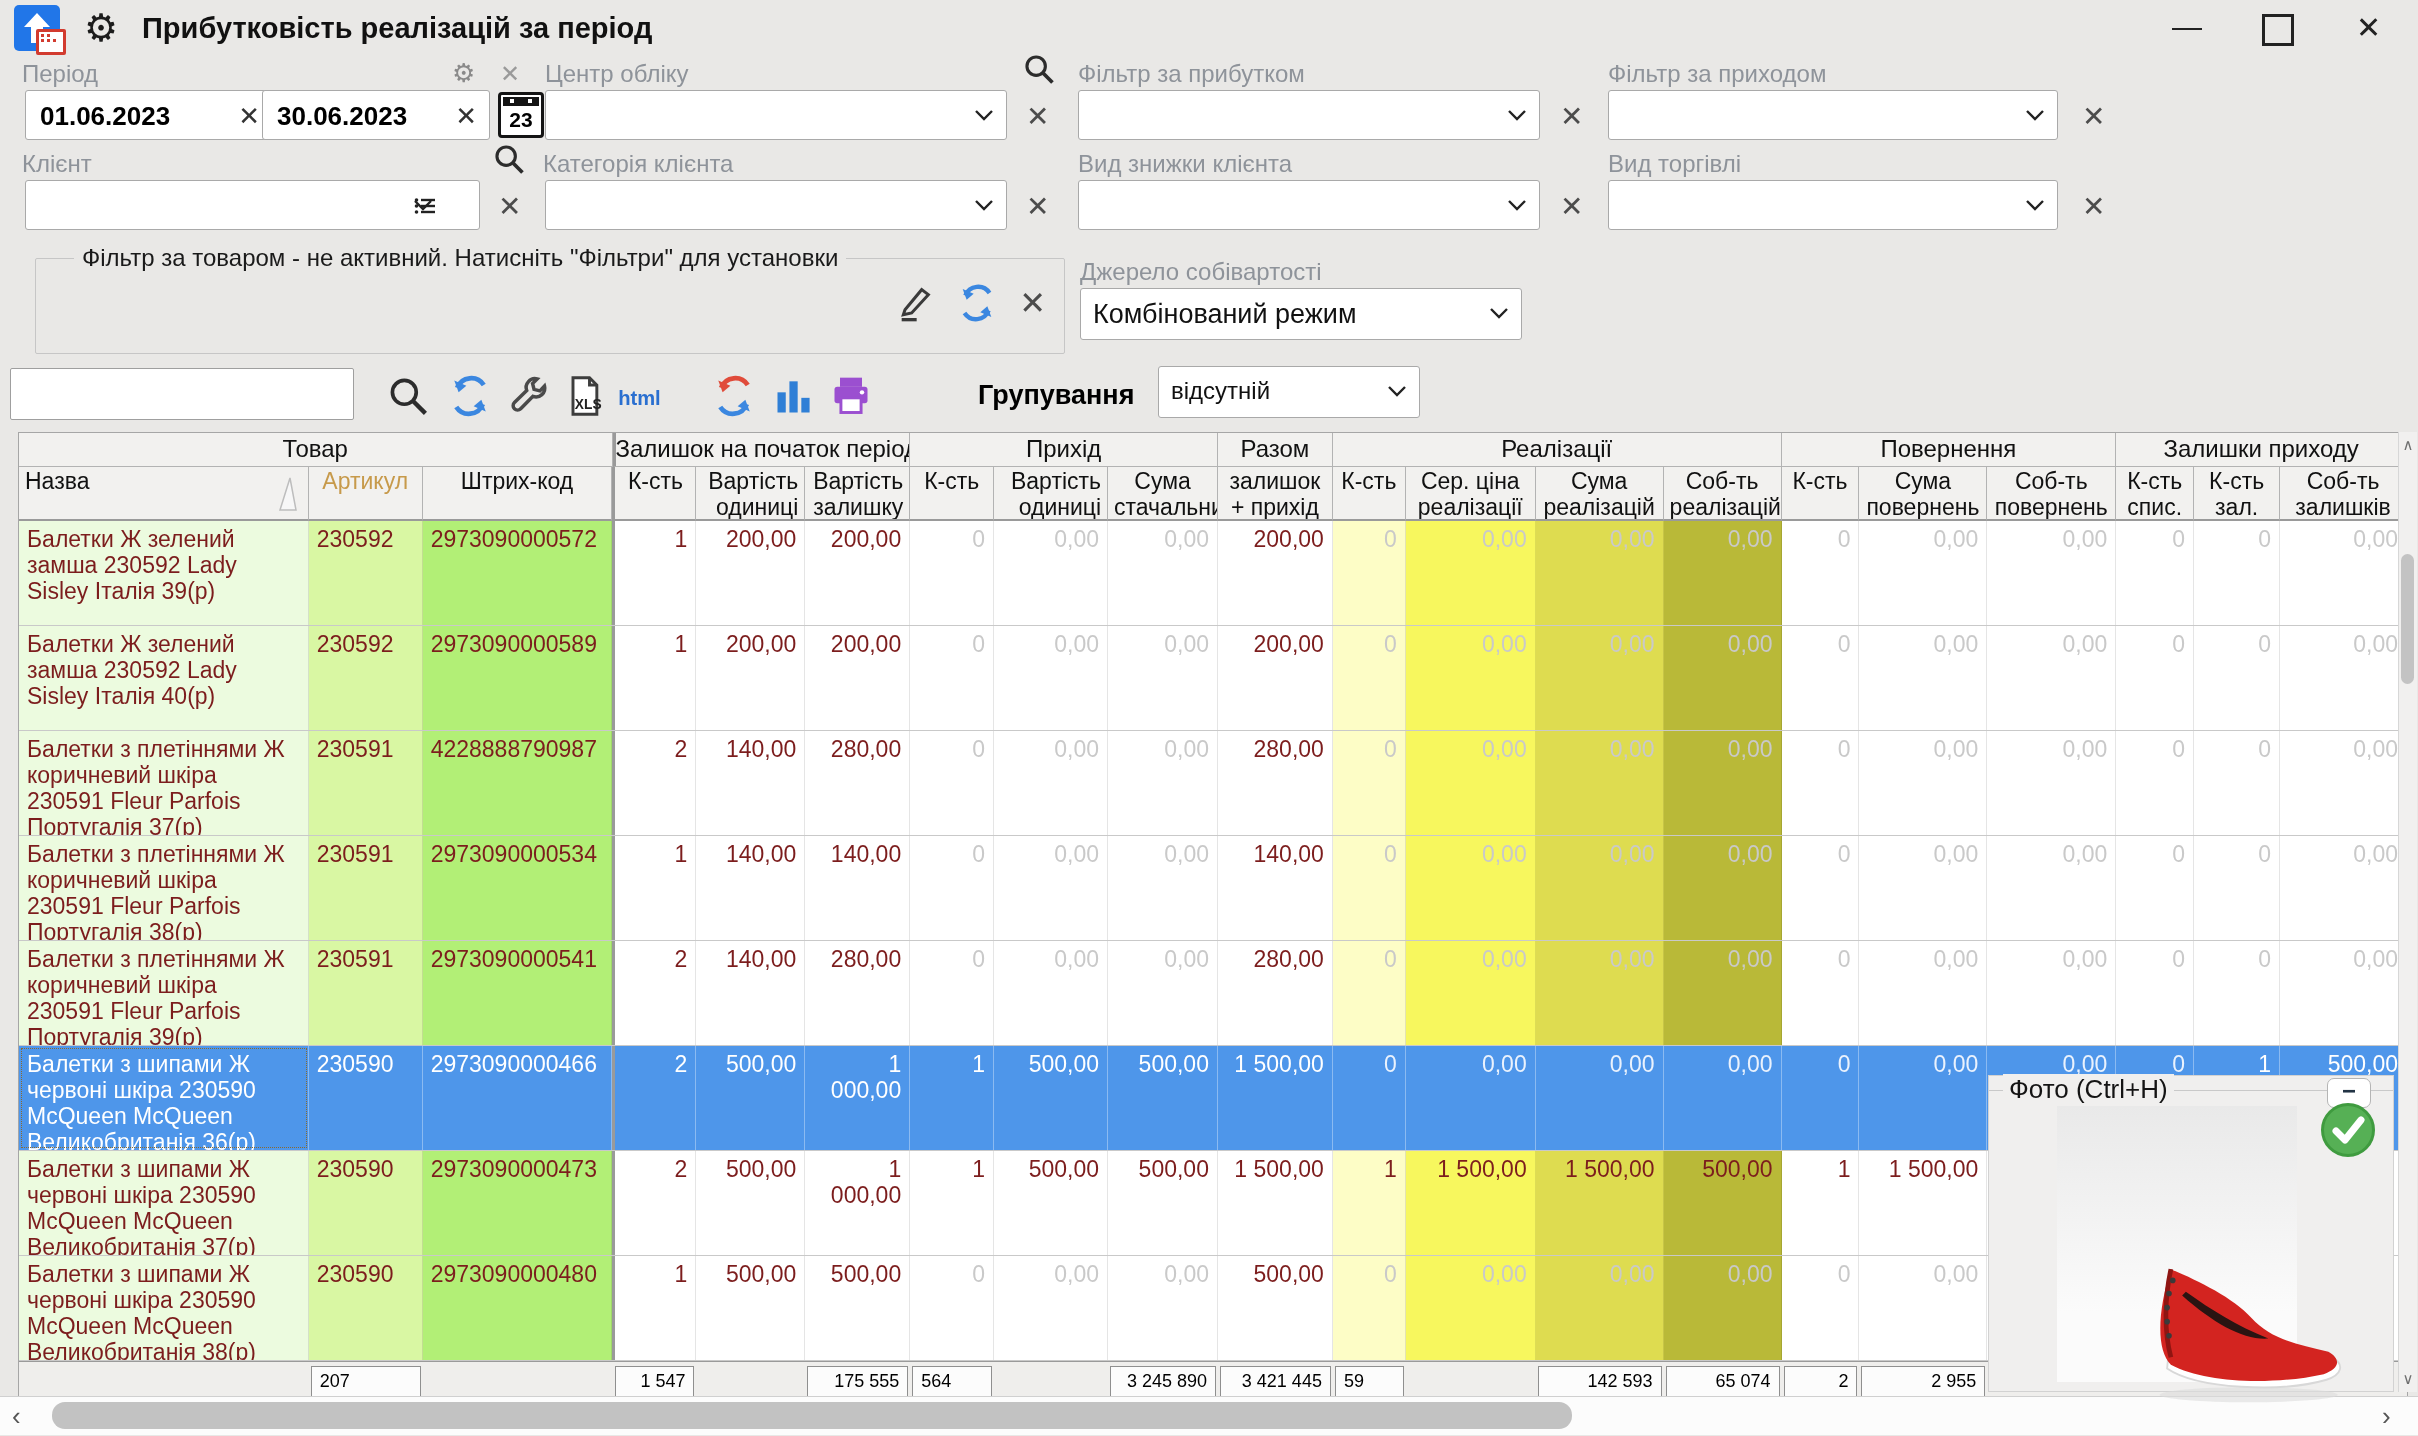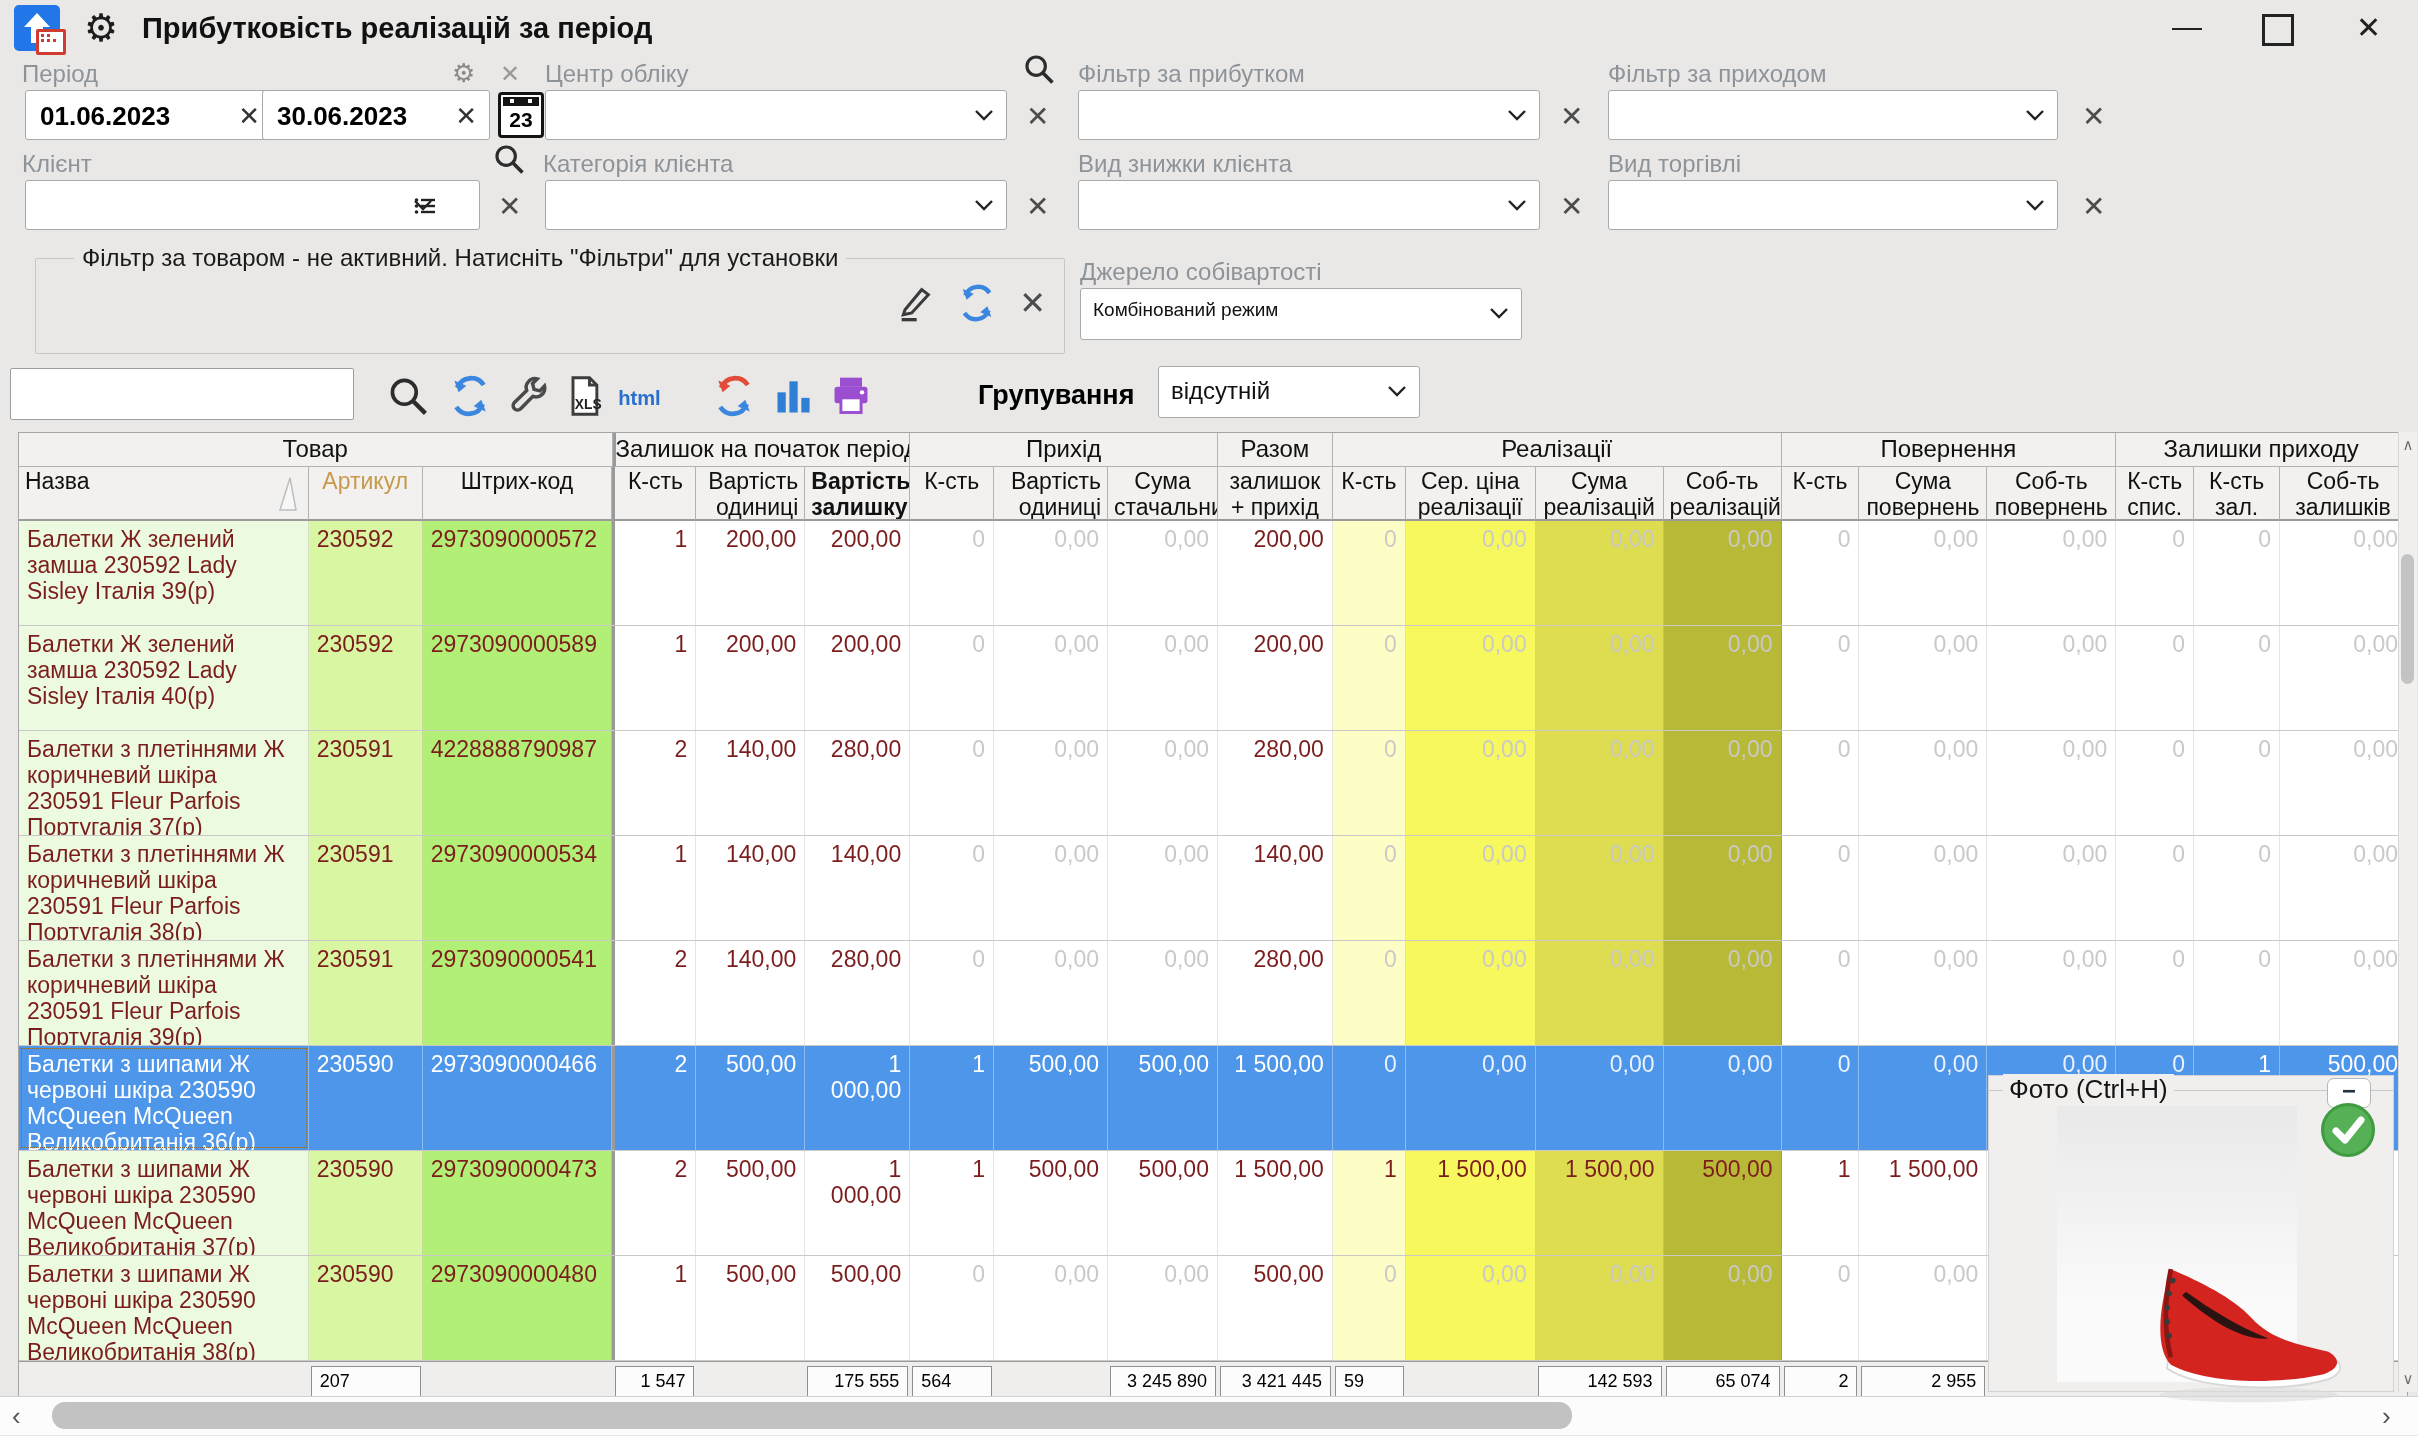--- a/index.html
+++ b/index.html
@@ -217,21 +217,21 @@
       <polygon points="3.4,3.6 5.8,10 10,6.4" fill="#3b87e0"></polygon>
       <path d="M4.5 18 A8.2 8.2 0 0 0 19 16.5" fill="none" stroke="#3b87e0" stroke-width="2.6"></path>
       <polygon points="20.6,20.4 18.2,14 14,17.6" fill="#3b87e0"></polygon>
     </svg>
     <span class="clear-x icon-x" style="position:static;font-size:32px;">✕</span>
   </div>
 </div>
 
 <span class="flabel" style="left:1080px;top:258px;">Джерело собівартості</span>
 <div class="combo" style="left:1080px;top:288px;width:442px;height:52px;">
-  <span class="ctext" style="font-size:19px;">Комбінований режим</span>
+  <span class="ctext" style="font-size:27px;">Комбінований режим</span>
   <svg class="chev" viewBox="0 0 20 14">
       <polyline points="2,3 10,11 18,3" fill="none" stroke="#222" stroke-width="2.4"></polyline>
     </svg>
 </div>
 
 <div class="toolbar-input"><span></span></div>
 
 <svg class="tbicon" style="left:386px;" viewBox="0 0 24 24">
     <circle cx="10" cy="10" r="6.5" fill="none" stroke="#2c2c2c" stroke-width="2"></circle>
     <line x1="15" y1="15" x2="21.5" y2="21.5" stroke="#2c2c2c" stroke-width="2.4"></line>
@@ -290,21 +290,21 @@
       <div class="hg" style="width: 291px;">Залишки приходу</div>
     </div>
     <div class="thead-cols">
       <div class="hc cleft" style="width: 290px;">Назва<svg class="sortglyph" width="22" height="34" viewBox="0 0 22 34">
           <polygon points="14,1 20,33 4,33" fill="#f7f7f7" stroke="#bdbdbd" stroke-width="1.5"></polygon>
         </svg></div>
       <div class="hc ccenter artikul" style="width: 114px;">Артикул</div>
       <div class="hc ccenter" style="width: 190px;">Штрих-код</div>
       <div class="hc ccenter c3" style="width: 84px;">К-сть</div>
       <div class="hc cright" style="width: 109px;">Вартість одиниці</div>
-      <div class="hc cright" style="width: 105px; font-weight: bold;">Вартість залишку</div>
+      <div class="hc cright" style="width: 105px;">Вартість залишку</div>
       <div class="hc ccenter" style="width: 84px;">К-сть</div>
       <div class="hc cright" style="width: 114px;">Вартість одиниці</div>
       <div class="hc ccenter" style="width: 110px;">Сума стачальни</div>
       <div class="hc ccenter" style="width: 115px;">залишок + прихід</div>
       <div class="hc ccenter" style="width: 73px;">К-сть</div>
       <div class="hc ccenter" style="width: 130px;">Сер. ціна реалізації</div>
       <div class="hc ccenter" style="width: 128px;">Сума реалізацій</div>
       <div class="hc ccenter" style="width: 118px;">Соб-ть реалізацій</div>
       <div class="hc ccenter" style="width: 78px;">К-сть</div>
       <div class="hc ccenter" style="width: 128px;">Сума повернень</div>

